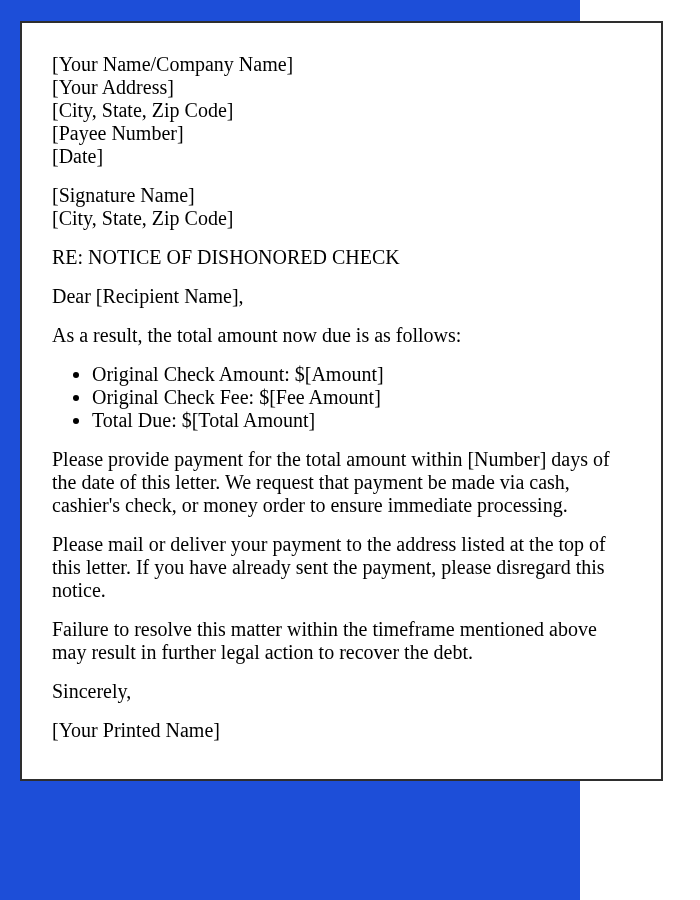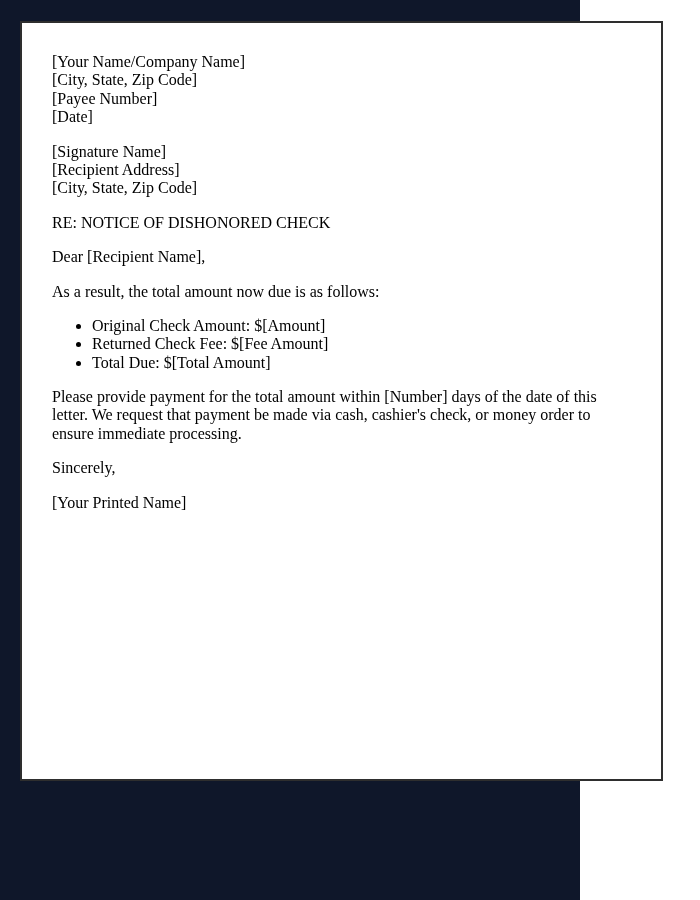--- a/index.html
+++ b/index.html
@@ -7,23 +7,23 @@
     margin: 0;
     padding: 0;
     width: 700px;
     height: 900px;
     background: #ffffff;
   }
   .canvas {
     position: relative;
     width: 580px;
     height: 900px;
-    background: #0f172a;
+    background: #1d4ed8;
     font-family: "Liberation Serif", serif;
-    font-size: 16px;
+    font-size: 20px;
     color: #000000;
   }
   .letter-page {
     position: absolute;
     left: 20px;
     top: 21px;
     width: 643px;
     height: 760px;
     border: 2px solid #2e2e2e;
     background: #ffffff;
@@ -57,47 +57,49 @@
   }
 </style>
 </head>
 <body>
 
 <div class="canvas">
   <div class="letter-page">
 
     <p>
       <span class="line">[Your Name/Company Name]</span>
+      <span class="line">[Your Address]</span>
       <span class="line">[City, State, Zip Code]</span>
       <span class="line">[Payee Number]</span>
       <span class="line">[Date]</span>
     </p>
 
     <p>
       <span class="line">[Signature Name]</span>
-      <span class="line">[Recipient Address]</span>
       <span class="line">[City, State, Zip Code]</span>
     </p>
 
     <p class="subject-line">RE: NOTICE OF DISHONORED CHECK</p>
 
     <p>Dear [Recipient Name],</p>
 
 
     <p>As a result, the total amount now due is as follows:</p>
 
     <ul class="amounts-list">
       <li>Original Check Amount: $[Amount]</li>
-      <li>Returned Check Fee: $[Fee Amount]</li>
+      <li>Original Check Fee: $[Fee Amount]</li>
       <li class="bold">Total Due: $[Total Amount]</li>
     </ul>
 
     <p>Please provide payment for the total amount within [Number] days of the date of this letter. We request that payment be made via cash, cashier's check, or money order to ensure immediate processing.</p>
 
+    <p>Please mail or deliver your payment to the address listed at the top of this letter. If you have already sent the payment, please disregard this notice.</p>
 
+    <p>Failure to resolve this matter within the timeframe mentioned above may result in further legal action to recover the debt.</p>
 
     <p>Sincerely,</p>
 
     <p>
       <span class="line">[Your Printed Name]</span>
     </p>
 
   </div>
 </div>
 

